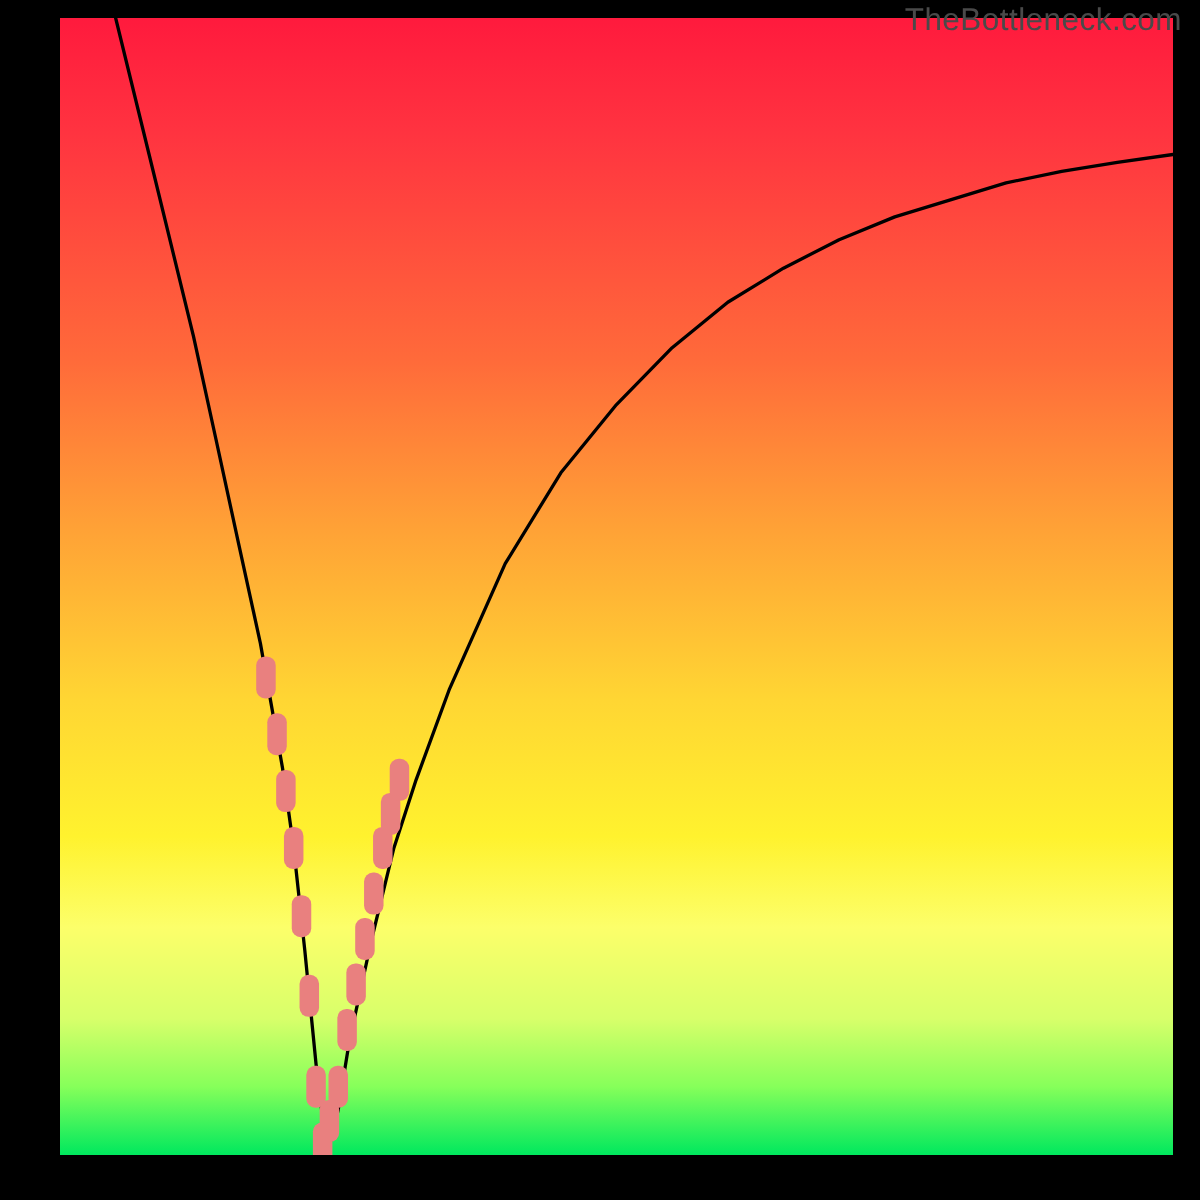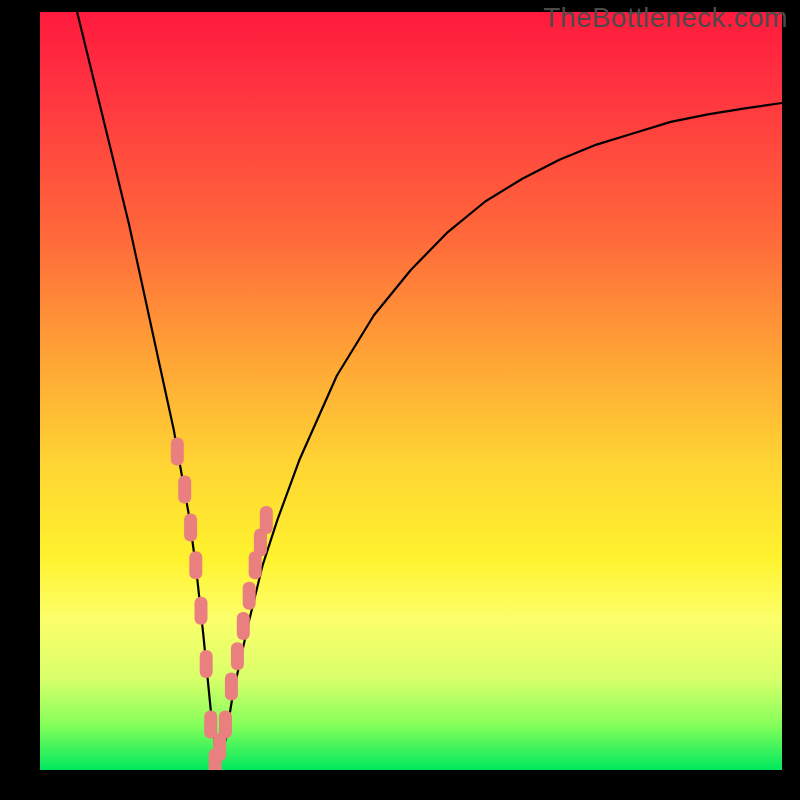--- a/index.html
+++ b/index.html
@@ -43,21 +43,21 @@
     left: 0;
     top: 0;
     width: 742px;
     height: 758px;
   }
   .watermark {
     position: absolute;
     top: 2px;
     right: 12px;
     color: #4a4a4a;
-    font-size: 28px;
+    font-size: 21px;
     font-weight: 500;
     letter-spacing: 0.3px;
     font-family: Arial, Helvetica, sans-serif;
   }
 </style>
 </head>
 <body>
 
 <div class="frame">
   <div class="plot-area">

